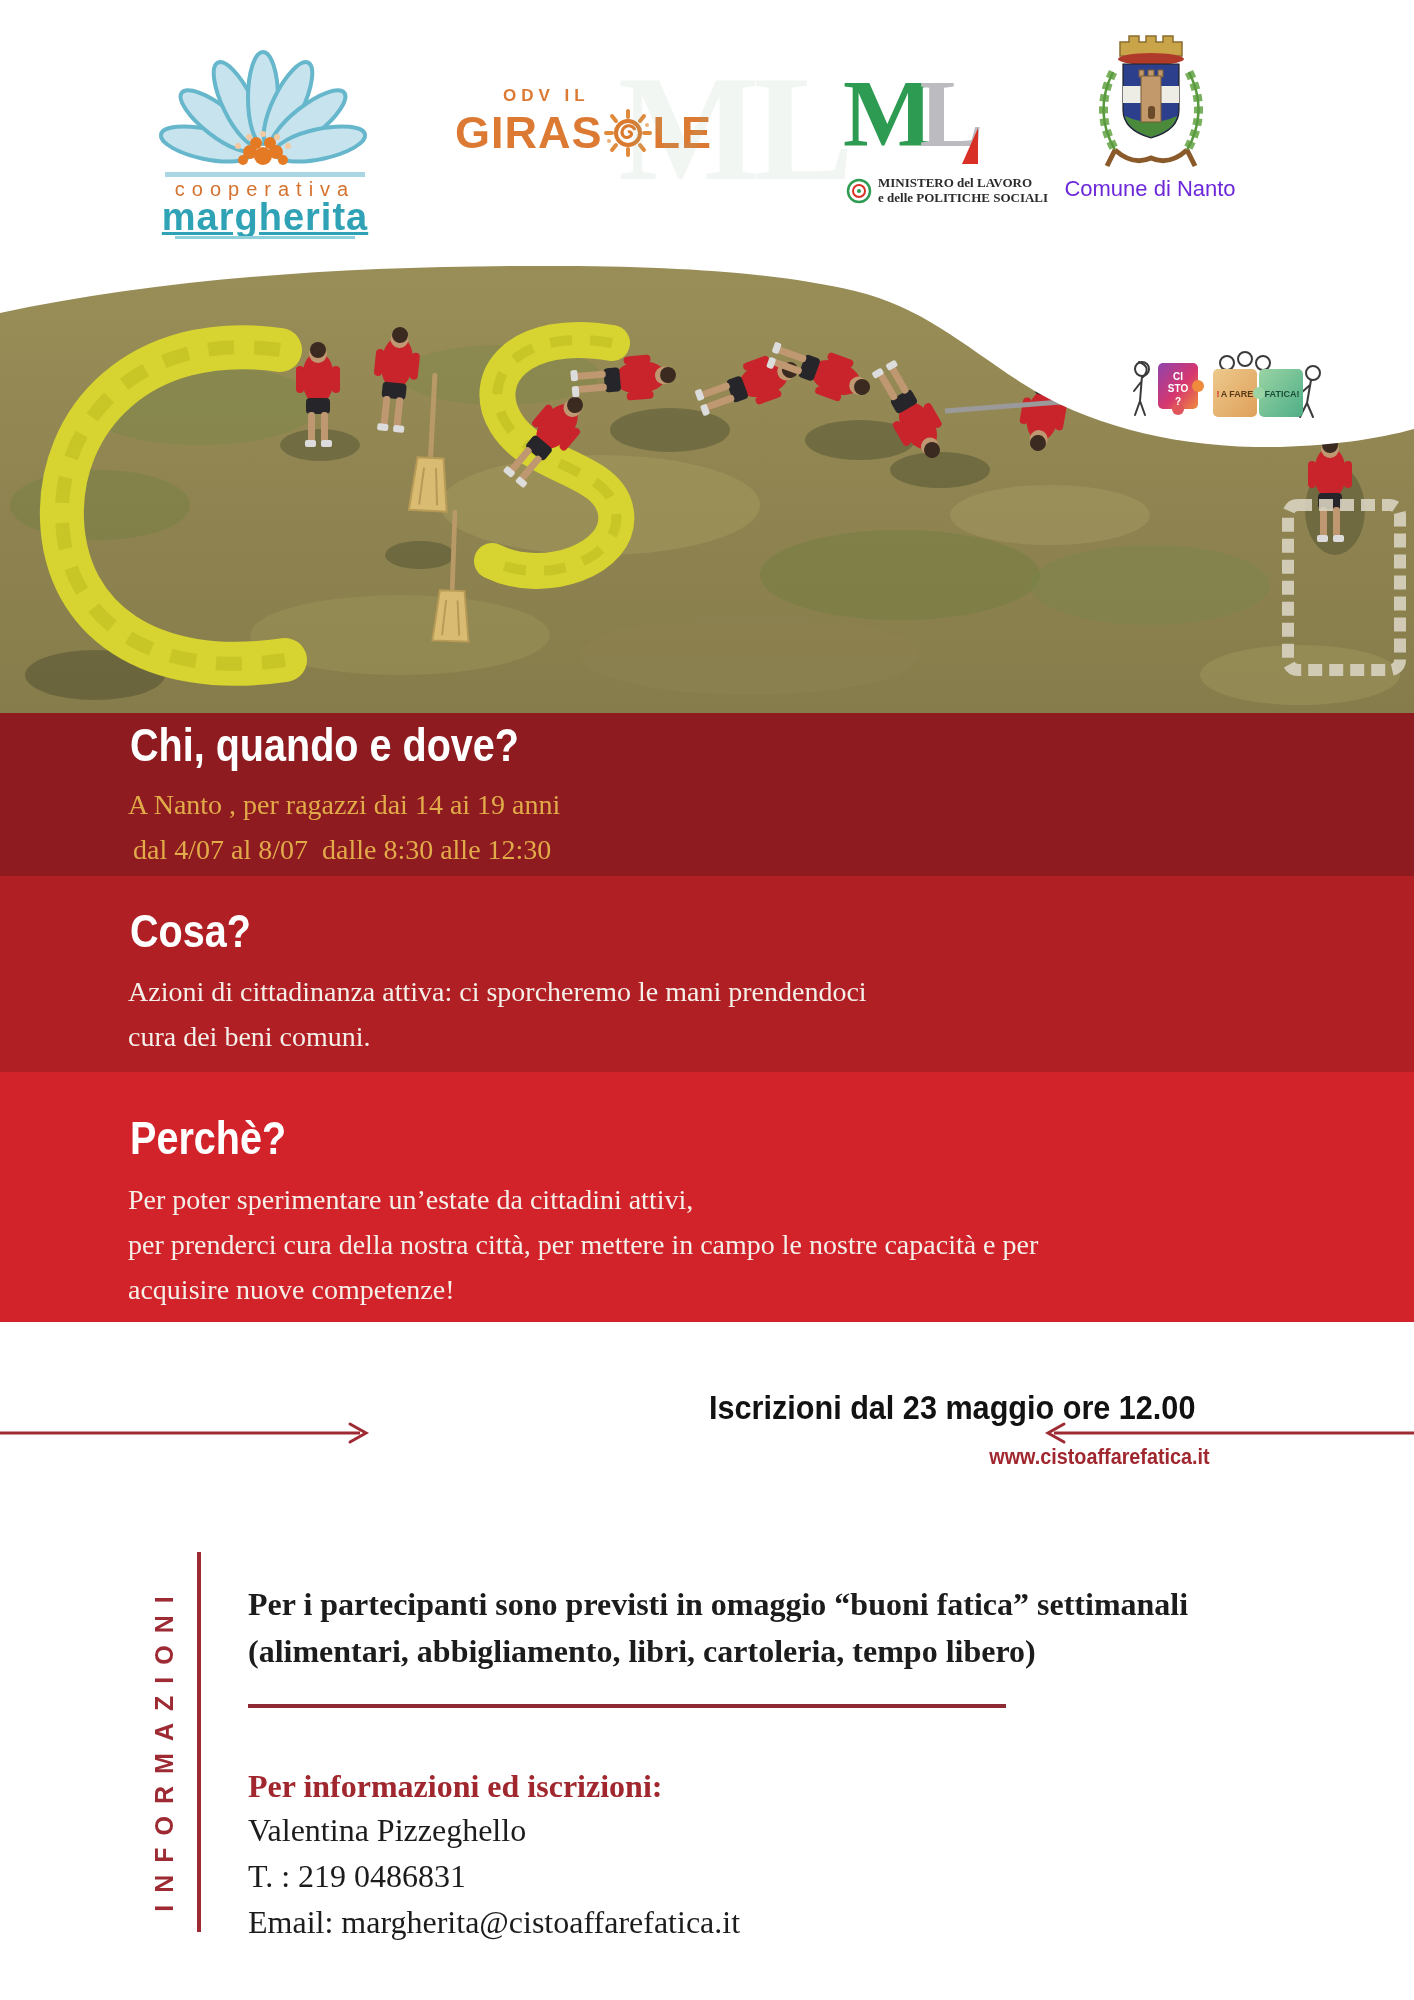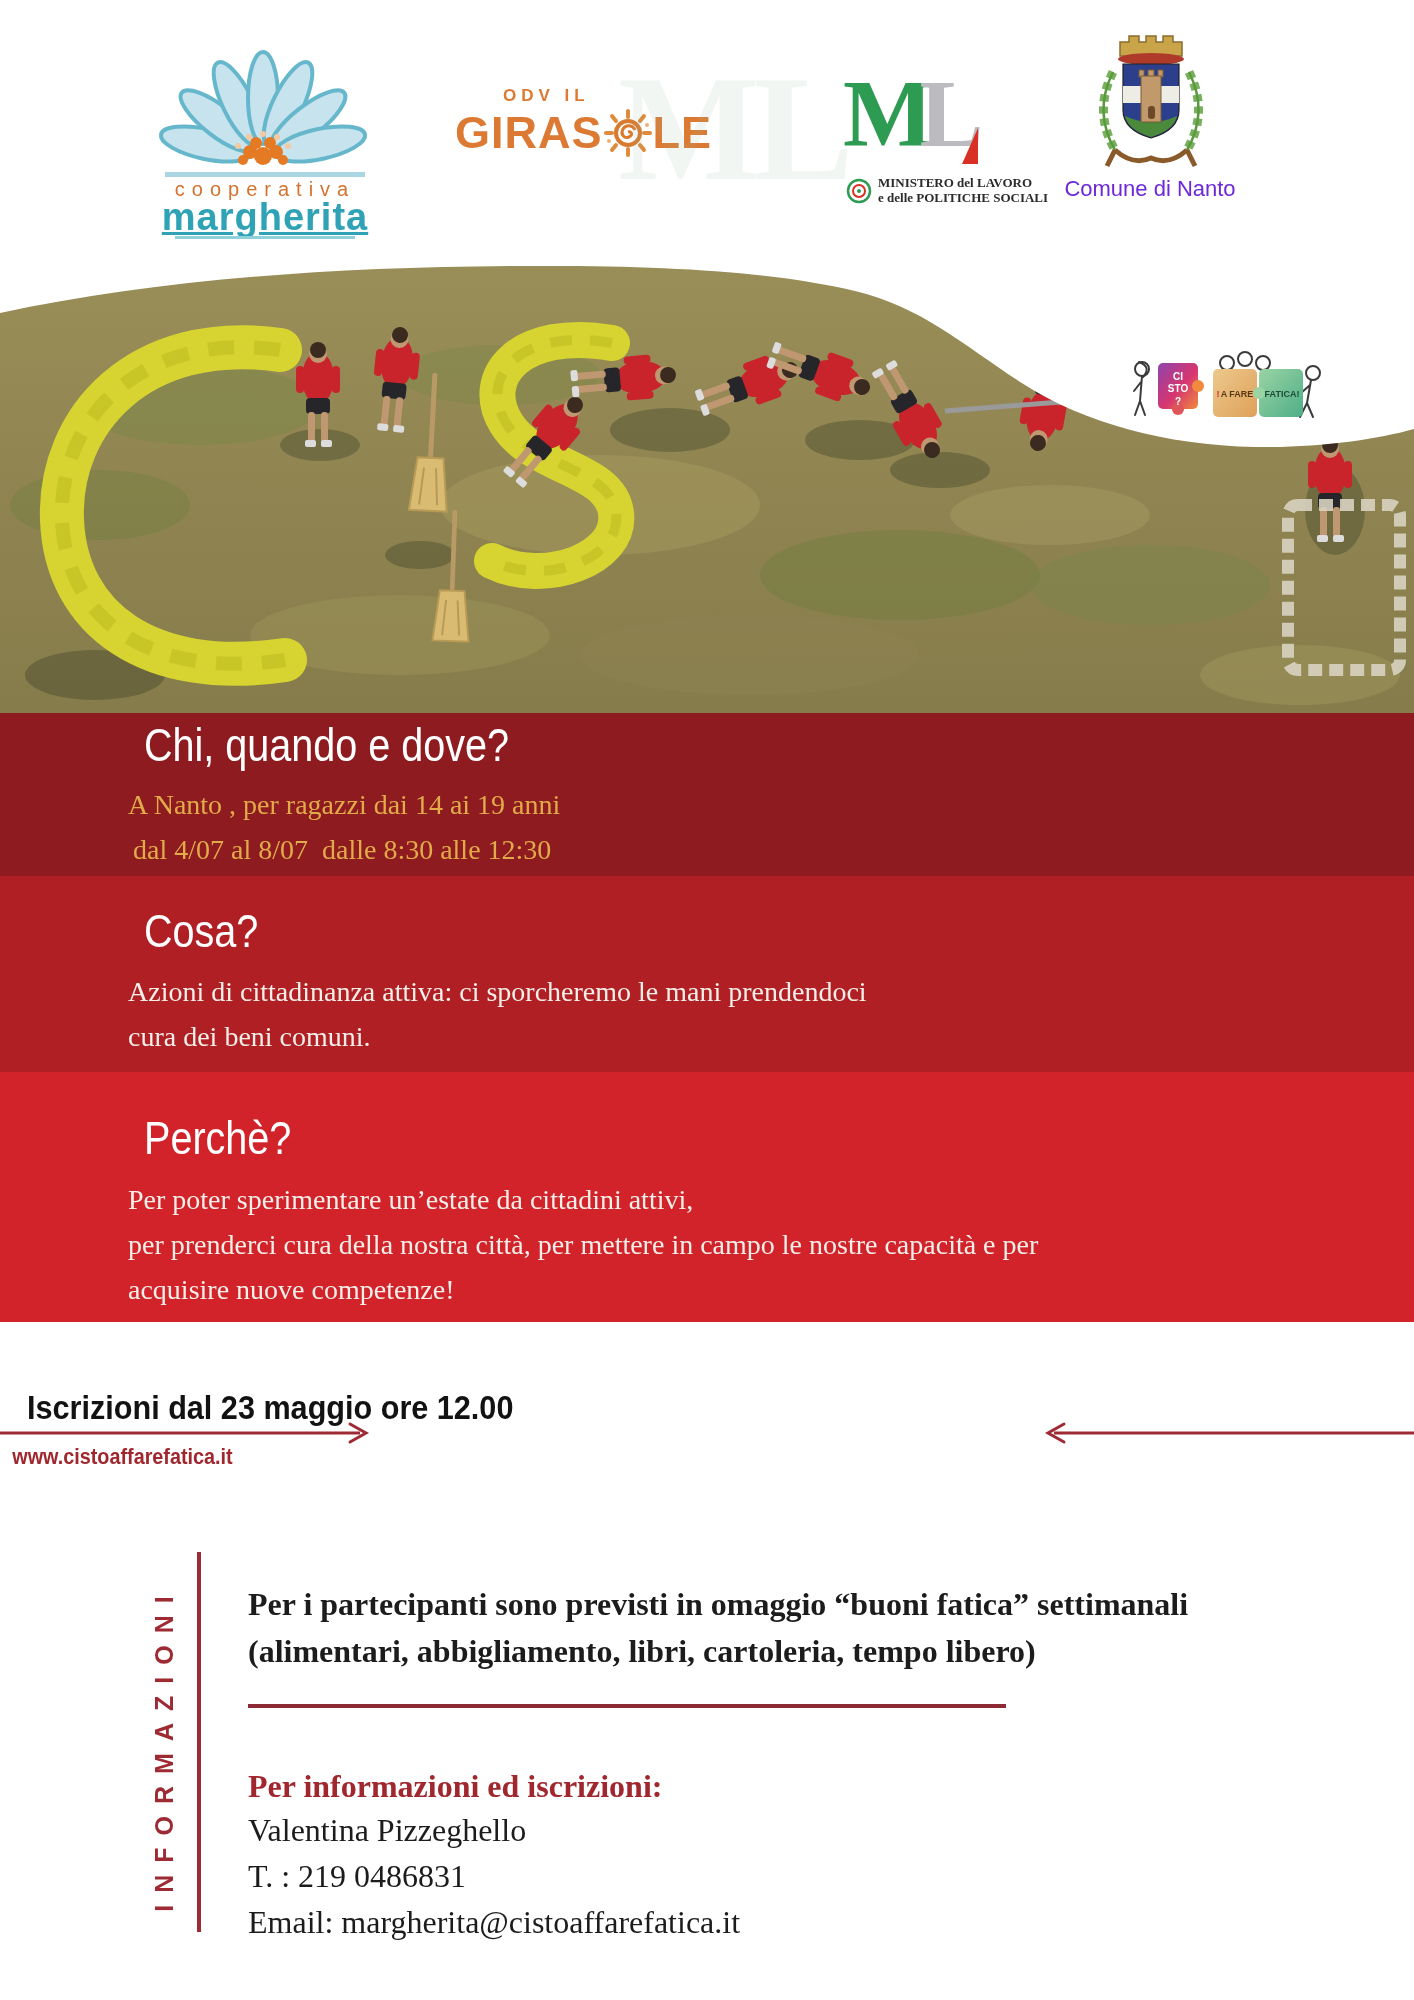--- a/index.html
+++ b/index.html
@@ -30,28 +30,28 @@
     font-size:13px;font-weight:bold;line-height:1.15;white-space:nowrap;}
   .nanto-caption{position:absolute;left:1030px;top:176px;width:240px;text-align:center;
     font-family:"Liberation Sans",sans-serif;font-size:22px;color:#6d28d9;}
   
   .photo{position:absolute;left:0;top:255px;width:1414px;height:458px;}
   
   .band{position:absolute;left:0;width:1414px;}
   .band-chi{top:713px;height:163px;background:var(--maroon-section);}
   .band-cosa{top:876px;height:196px;background:var(--crimson-section);}
   .band-perche{top:1072px;height:250px;background:var(--red-section);}
-  .sec-title{position:absolute;left:144px;color:#ffffff;font-family:"Liberation Sans",sans-serif;
-    font-weight:400;font-size:46px;line-height:1;white-space:nowrap;}
+  .sec-title{position:absolute;left:130px;color:#ffffff;font-family:"Liberation Sans",sans-serif;
+    font-weight:700;font-size:46px;line-height:1;white-space:nowrap;}
   .sec-title>span{display:inline-block;transform:scaleX(.86);transform-origin:left center;}
   .sec-line{position:absolute;left:128px;font-family:"Liberation Serif",serif;font-size:28px;
     line-height:1.2;white-space:pre;color:#f4efe9;}
   .gold{color:var(--gold-text);}
   
-  .cta-line{position:absolute;left:0;width:1222px;text-align:left;
+  .cta-line{position:absolute;left:0;width:1222px;text-align:right;
     font-family:"Liberation Sans",sans-serif;font-weight:bold;white-space:nowrap;}
   .cta-line>span{display:inline-block;transform:scaleX(.9);transform-origin:center;}
   .cta-head{top:1388px;font-size:34px;color:#121212;}
   .cta-url{top:1444px;font-size:22px;color:var(--dark-red-text);}
   .arrow{position:absolute;top:1419px;}
   
   .v-label{position:absolute;left:164px;top:1748px;transform:translate(-50%,-50%) rotate(-90deg);
     font-family:"Liberation Sans",sans-serif;font-size:25px;font-weight:bold;letter-spacing:12px;
     color:var(--arrow-red);white-space:nowrap;}
   .v-line{position:absolute;left:197px;top:1552px;width:4px;height:380px;background:var(--arrow-red);}

